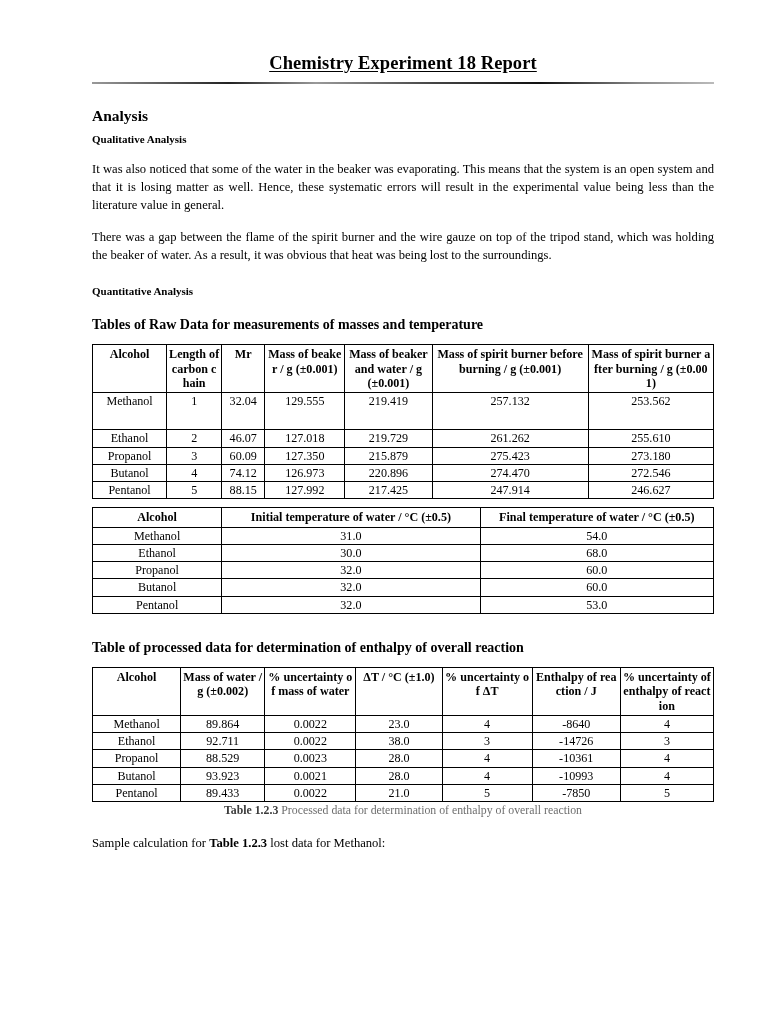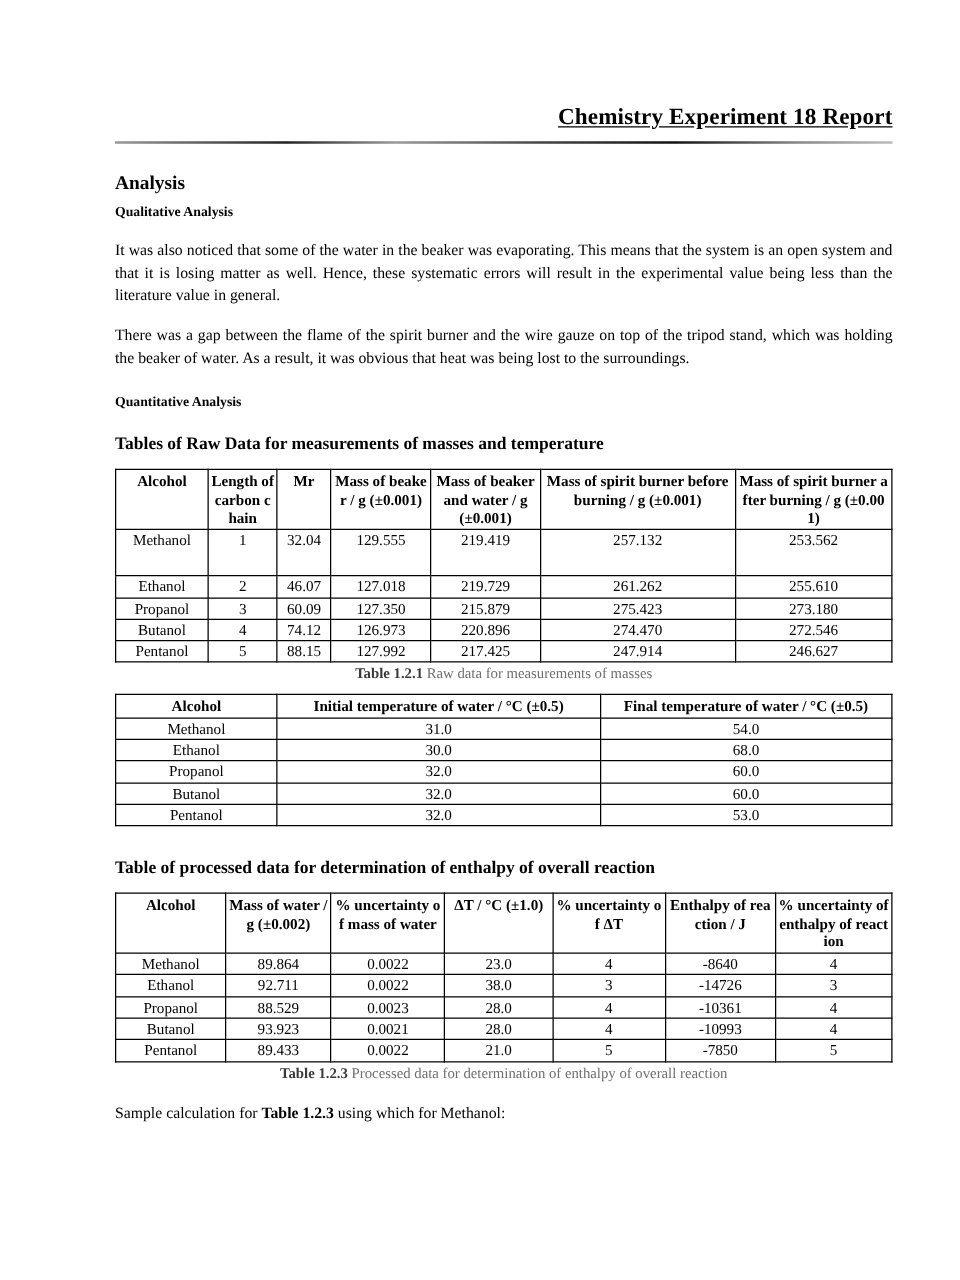--- a/index.html
+++ b/index.html
@@ -19,25 +19,25 @@
   }
   .content {
     position: absolute;
     left: 92px;
     top: 0;
     width: 622px;
   }
 
   
   .doc-title {
-    text-align: right;
+    text-align: center;
     font-size: 18.5px;
     font-weight: bold;
     margin: 0;
-    padding-top: 84px;
+    padding-top: 53px;
     letter-spacing: 0.1px;
   }
   .doc-title span {
     text-decoration: underline;
     text-underline-offset: 2px;
   }
   .title-rule {
     margin-top: 8px;
     height: 2px;
     width: 100%;
@@ -221,21 +221,20 @@
           <td class="cell">Pentanol</td>
           <td class="cell">5</td>
           <td class="cell">88.15</td>
           <td class="cell">127.992</td>
           <td class="cell">217.425</td>
           <td class="cell">247.914</td>
           <td class="cell">246.627</td>
         </tr>
       </tbody>
     </table>
-    <p class="table-caption"><b>Table 1.2.1</b><span> Raw data for measurements of masses</span></p>
 
     <table class="data-table" style="margin-top:8px;">
       <colgroup>
         <col style="width:129px">
           <col style="width:258px">
           <col style="width:233px">
       </colgroup>
       <tbody>
         <tr class="head">
           <td class="hdr">Alcohol</td>
@@ -334,16 +333,16 @@
           <td class="cell">0.0022</td>
           <td class="cell">21.0</td>
           <td class="cell">5</td>
           <td class="cell">-7850</td>
           <td class="cell">5</td>
         </tr>
       </tbody>
     </table>
     <p class="table-caption"><b>Table 1.2.3</b><span> Processed data for determination of enthalpy of overall reaction</span></p>
 
-    <p class="sample-calc"><span>Sample calculation for </span><b>Table 1.2.3</b><span> using which for Methanol:</span></p>
+    <p class="sample-calc"><span>Sample calculation for </span><b>Table 1.2.3</b><span> lost data for Methanol:</span></p>
 
   </div>
 </div>
 
 </body></html>

